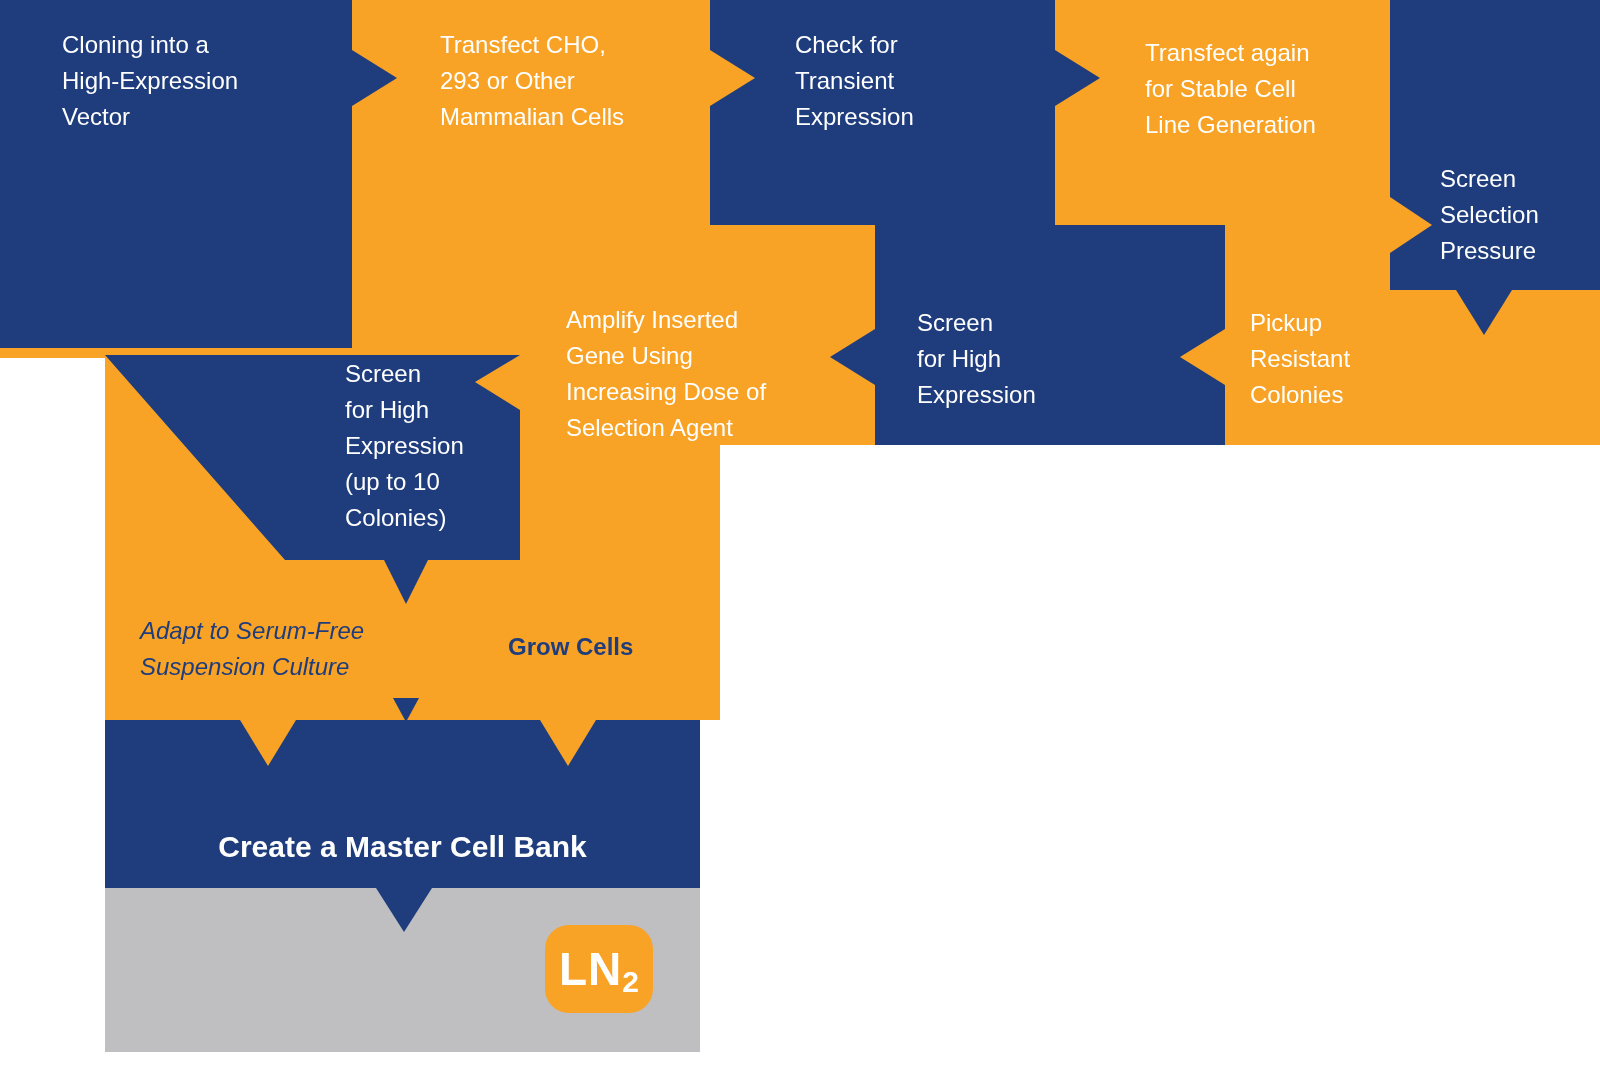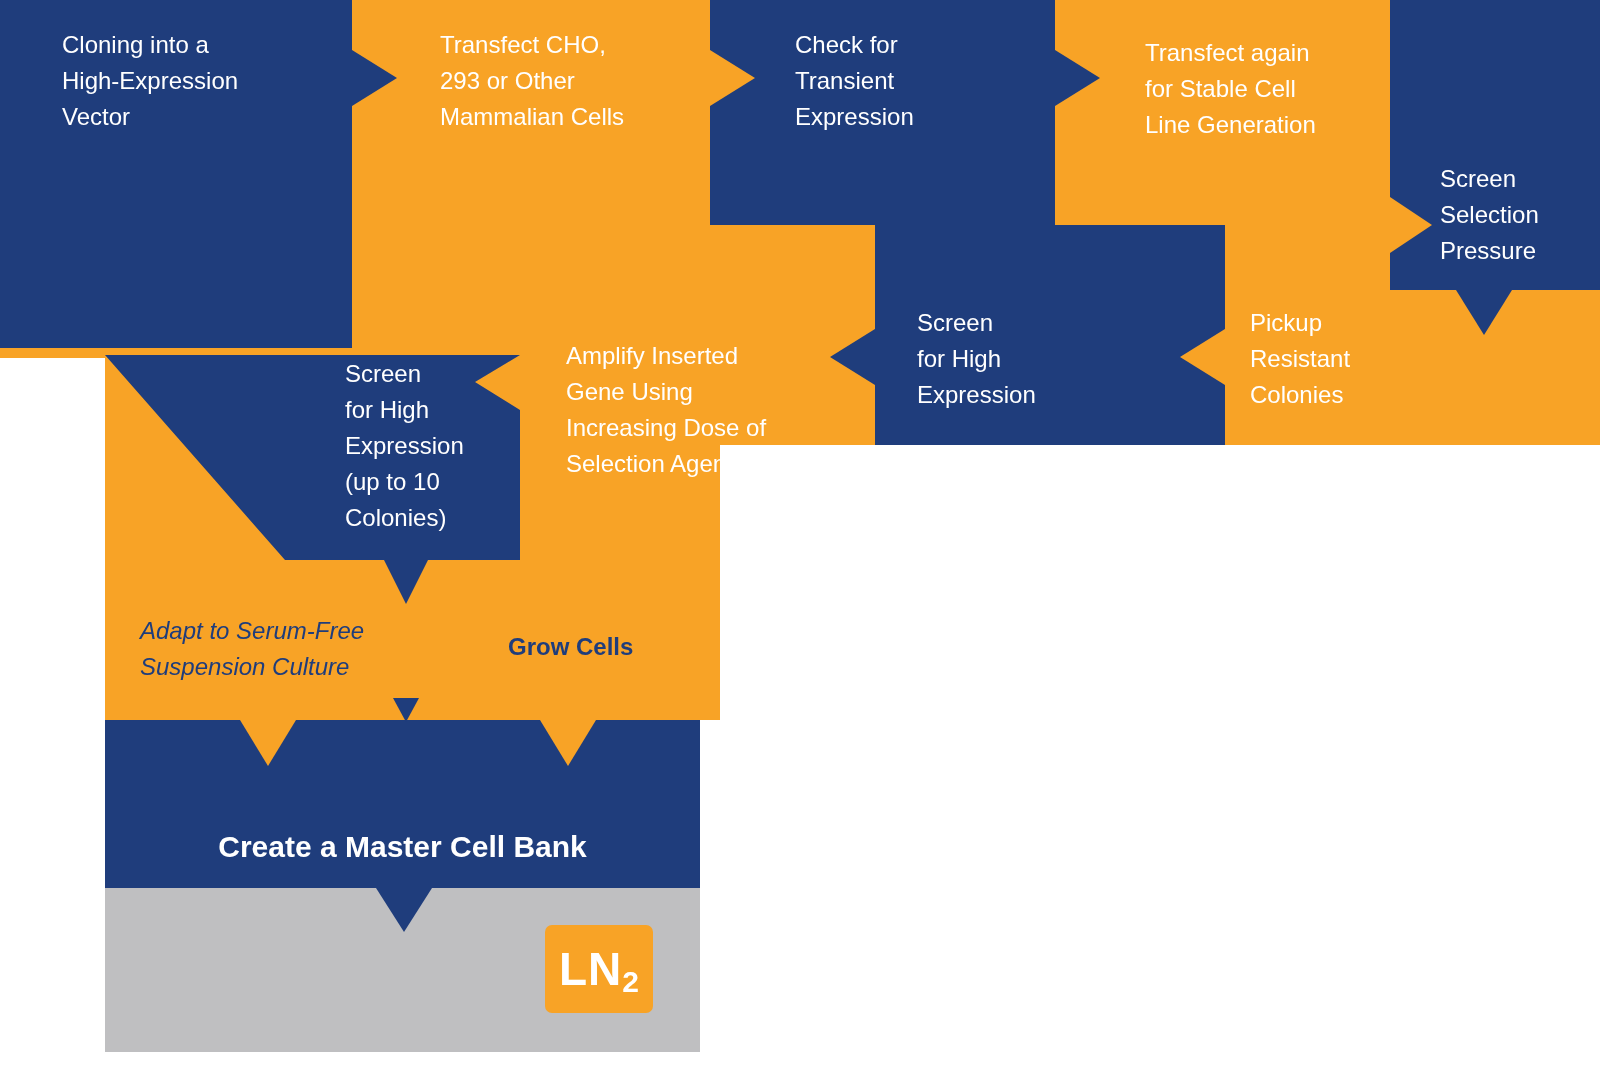--- a/index.html
+++ b/index.html
@@ -50,30 +50,30 @@
   .label{position:absolute;white-space:pre-line;color:#ffffff;font-size:24px;line-height:36px;font-weight:400;}
   .label.dark{color:#1f3d7c;}
   .label.big{font-size:30px;line-height:34px;font-weight:700;margin-top:31px;}
   #t1{left:62px;top:27px;}
   #t2{left:440px;top:27px;}
   #t3{left:795px;top:27px;}
   #t4{left:1145px;top:35px;}
   #t5{left:1440px;top:161px;}
   #t6{left:1250px;top:305px;}
   #t7{left:917px;top:305px;}
-  #t8{left:566px;top:302px;margin-top:36px;}
+  #t8{left:566px;top:302px;}
   #t9{left:345px;top:356px;}
   #t10{left:140px;top:613px;font-style:italic;}
   #t11{left:508px;top:629px;font-weight:bold;}
   #t12{left:105px;top:799px;width:595px;text-align:center;}
   #t13{left:165px;top:957px;}
 
   
   #lnbadge{
-    left:545px;top:925px;width:108px;height:88px;background:#f8a326;border-radius:7px;
+    left:545px;top:925px;width:108px;height:88px;background:#f8a326;border-radius:24px;
     display:flex;align-items:center;justify-content:center;color:#ffffff;
   }
   .ln{font-size:46px;font-weight:700;letter-spacing:1px;}
   .lnsub{font-size:30px;font-weight:700;transform:translateY(13px);}
 </style>
 </head>
 <body>
 
 <div class="canvas">
 

